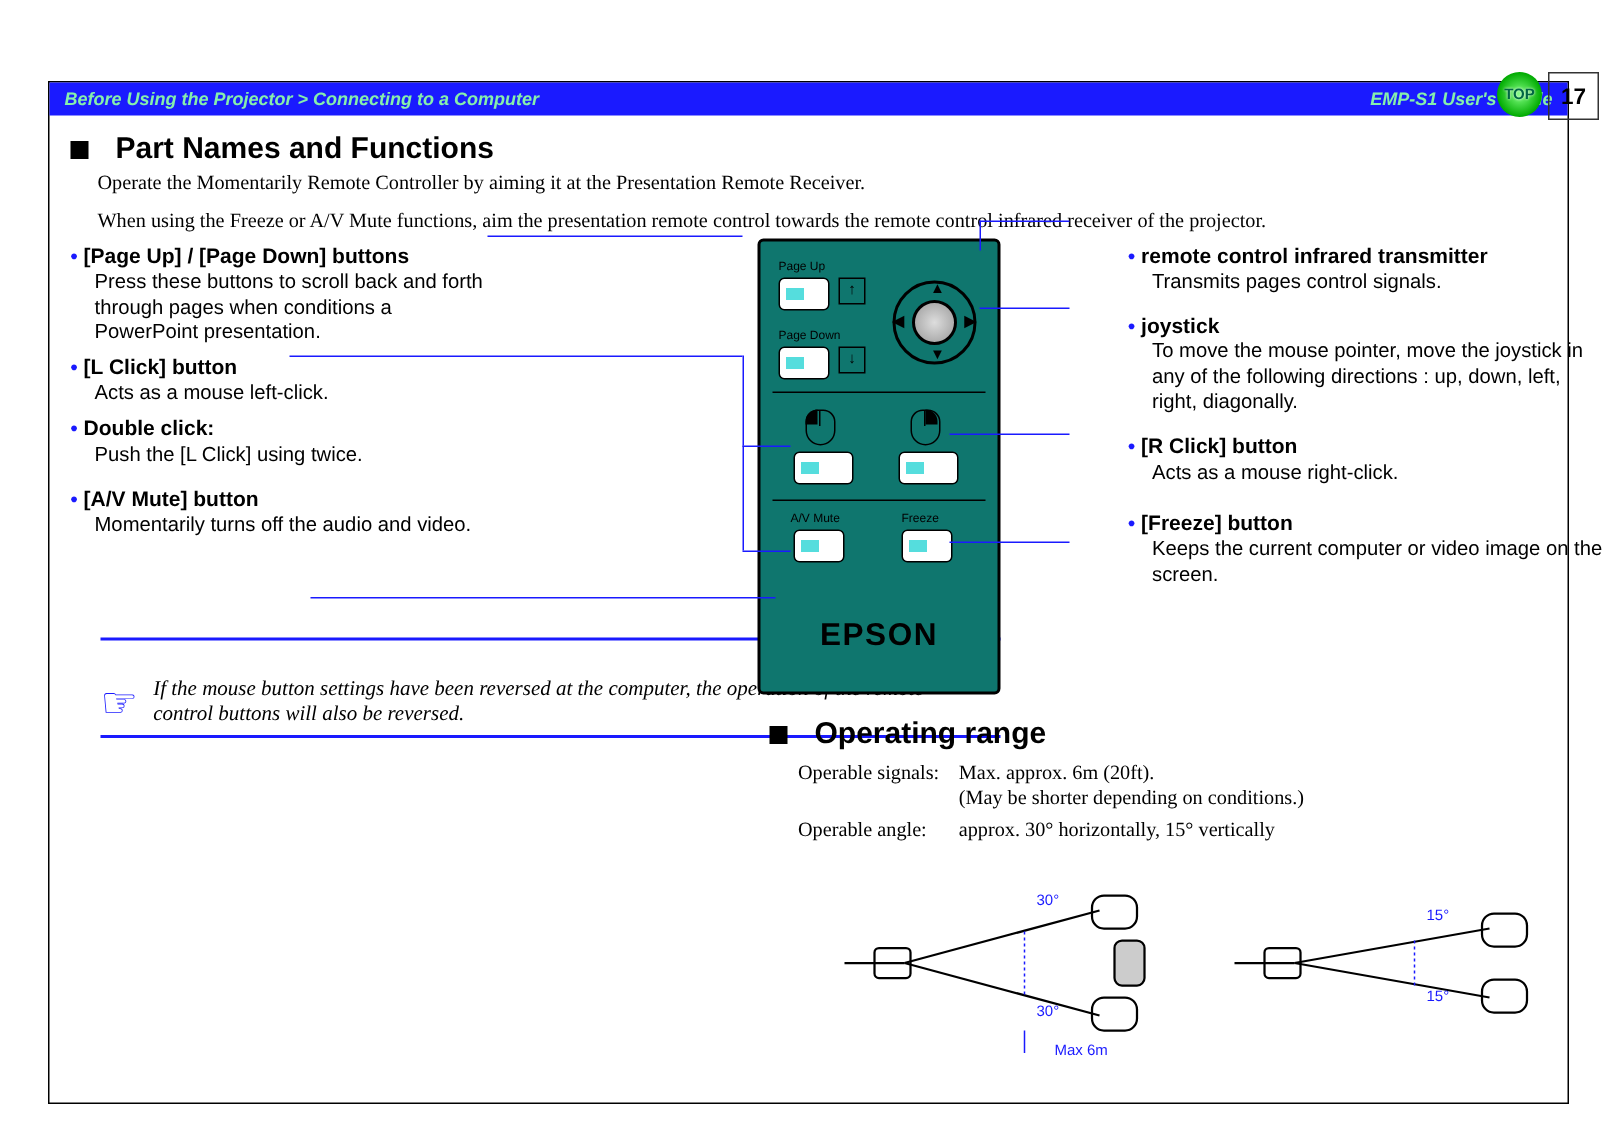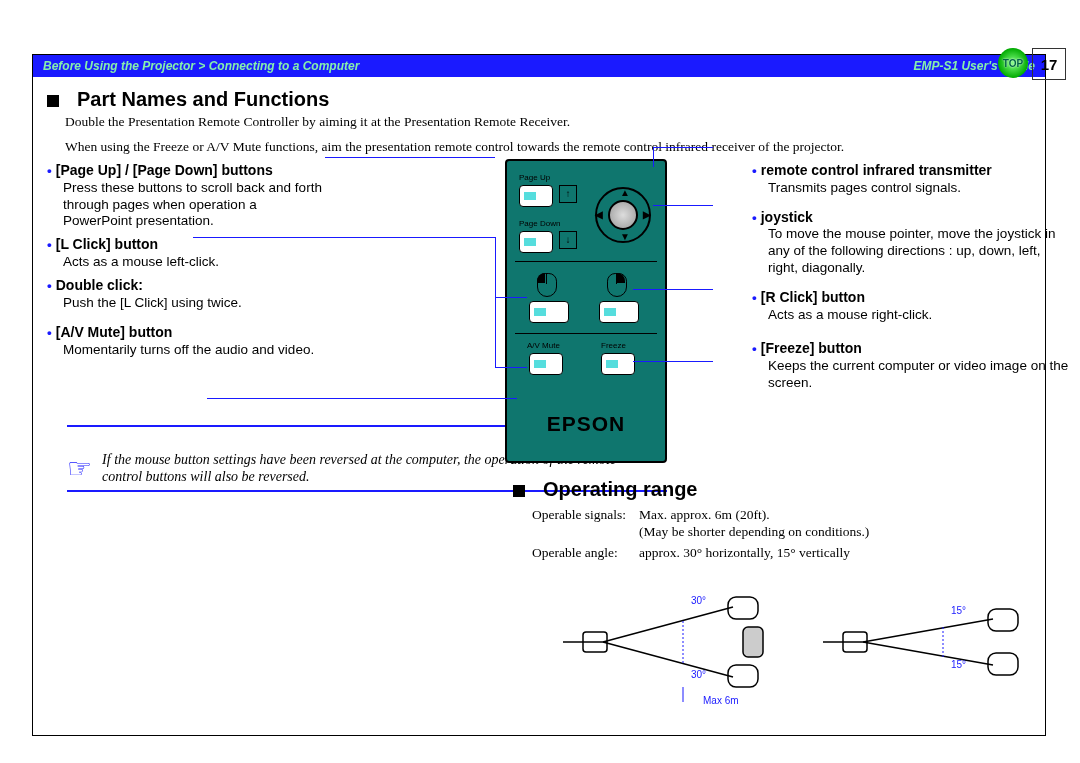--- a/index.html
+++ b/index.html
@@ -111,29 +111,29 @@
 <div class="page-frame">
   <div class="header-bar">
     <span>Before Using the Projector &gt; Connecting to a Computer</span>
     <span>EMP-S1 User's Guide</span>
   </div>
 
   <div class="body">
     <div class="sec-row">
       <span class="sq"></span><h4>Part Names and Functions</h4>
     </div>
-    <div class="intro">Double the Presentation Remote Controller by aiming it at the Presentation Remote Receiver.</div>
+    <div class="intro">Operate the Momentarily Remote Controller by aiming it at the Presentation Remote Receiver.</div>
     <div class="intro2">When using the Freeze or A/V Mute functions, aim the presentation remote control towards the remote control infrared receiver of the projector.</div>
 
     <div class="columns">
 
       <div class="col left">
         <div class="item">
           <span class="bullet-blue">•</span><span class="item-title">[Page Up] / [Page Down] buttons</span>
-          <div class="item-body" style="width:260px;">Press these buttons to scroll back and forth through pages when operation a PowerPoint presentation.</div>
+          <div class="item-body" style="width:260px;">Press these buttons to scroll back and forth through pages when conditions a PowerPoint presentation.</div>
         </div>
         <div class="item">
           <span class="bullet-blue">•</span><span class="item-title">[L Click] button</span>
           <div class="item-body">Acts as a mouse left-click.</div>
         </div>
         <div class="item">
           <span class="bullet-blue">•</span><span class="item-title">Double click:</span>
           <div class="item-body">Push the [L Click] using twice.</div>
         </div>
         <div class="item" style="margin-top:12px;">

